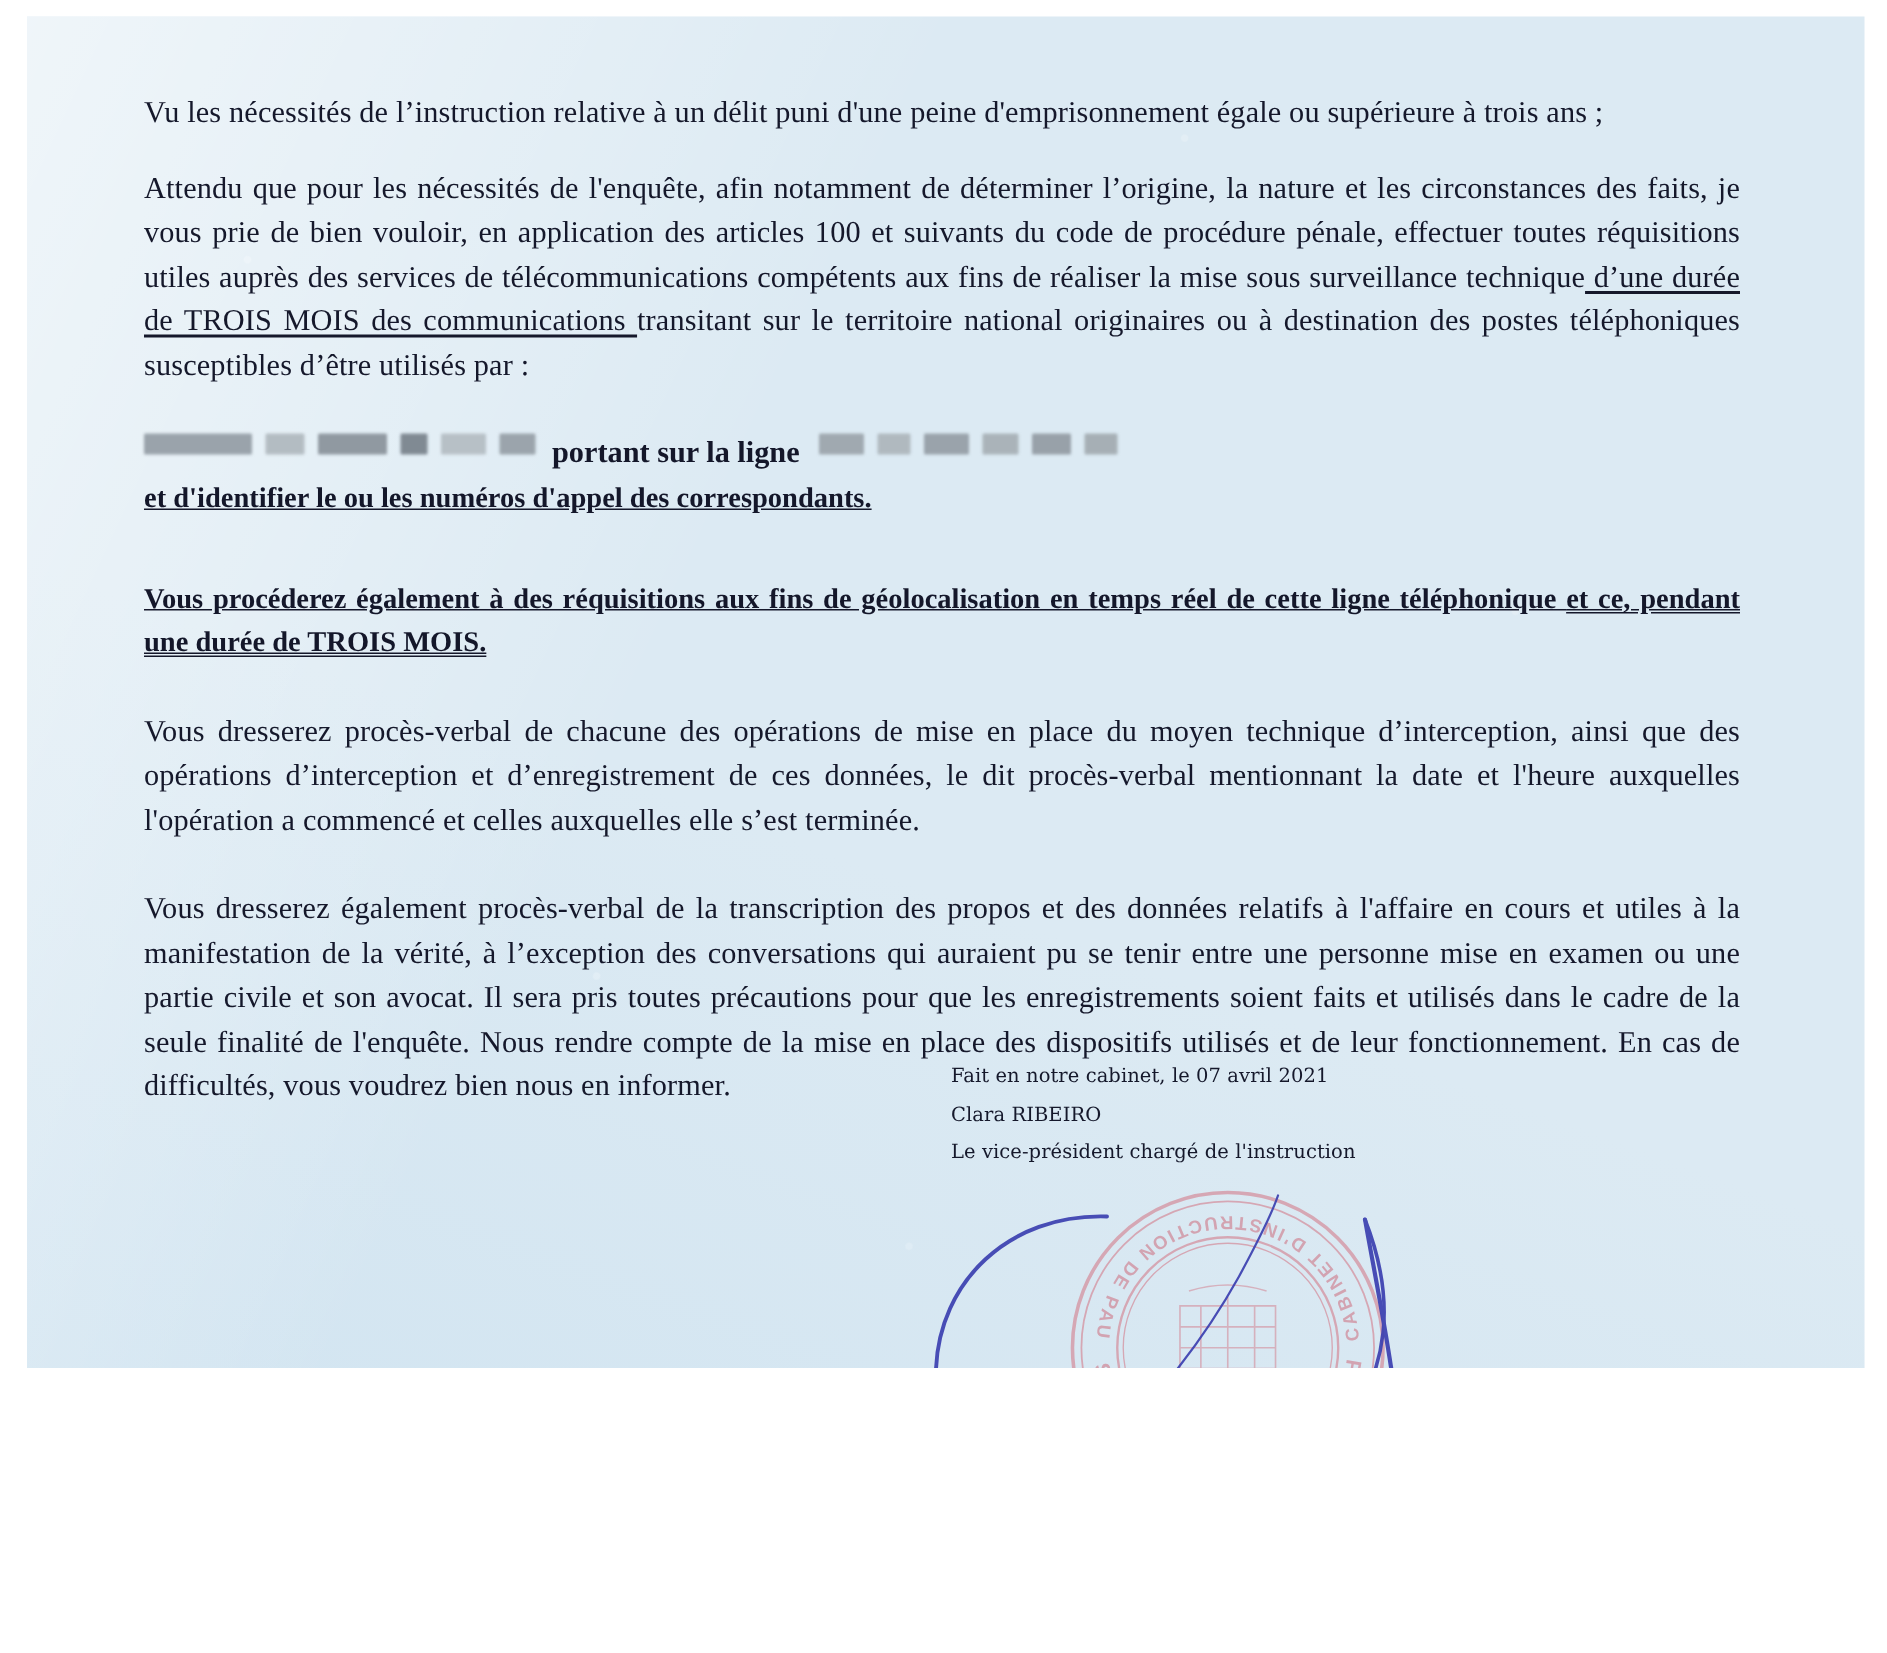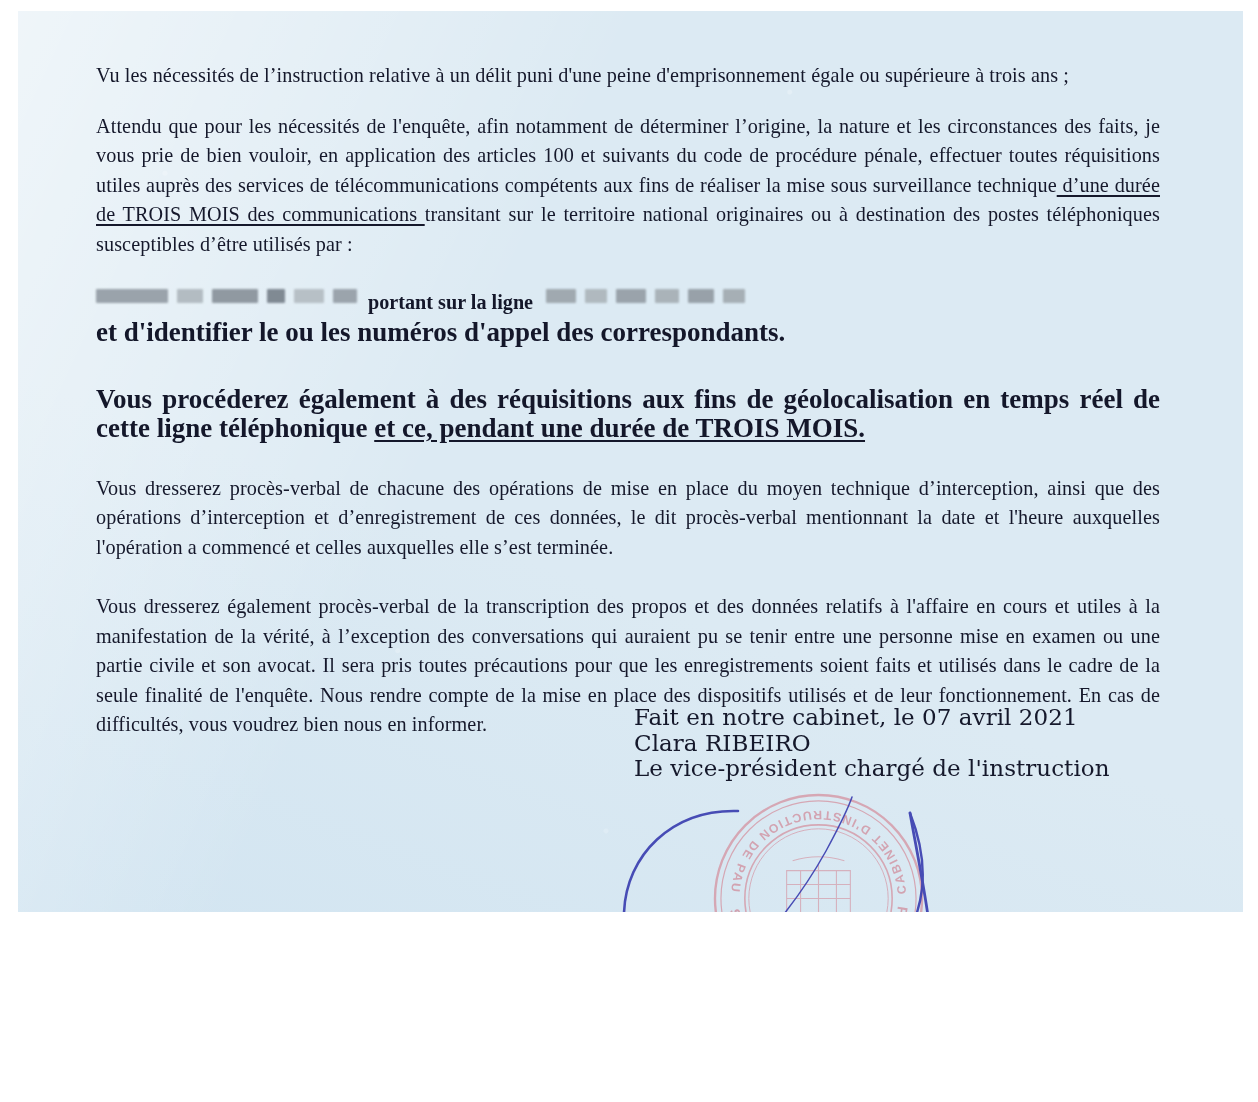--- a/index.html
+++ b/index.html
@@ -54,24 +54,25 @@
     color: #15182b;
     text-align: justify;
     text-justify: inter-word;
     letter-spacing: .1px;
   }
   p.para:last-child { margin-bottom: 0; }
   .u { text-decoration: underline; text-underline-offset: 2.5px; }
   p.bold-para {
     font-weight: 700;
     margin: 0 0 21px 0;
-    font-size: 27px;
+    font-size: 19px;
     line-height: 29.5px;
     color: #14172a;
     text-align: justify;
+    text-decoration: underline;
   }
 
   
   .gap-s { height: 9px; }
   .gap-m { height: 16px; }
 
   
   .redact-line {
     font-size: 20.2px;
     line-height: 28px;
@@ -95,21 +96,21 @@
     color: #14172a;
     line-height: 27px;
   }
 
   
   .sig-block {
     position: absolute;
     left: 616px;
     top: 694px;
     font-family: "DejaVu Serif", "Liberation Serif", serif;
-    font-size: 23px;
+    font-size: 13px;
     line-height: 25.5px;
     color: #15182b;
     letter-spacing: .05px;
   }
 
   
   .stamp {
     position: absolute;
     left: 691px;
     top: 778px;

